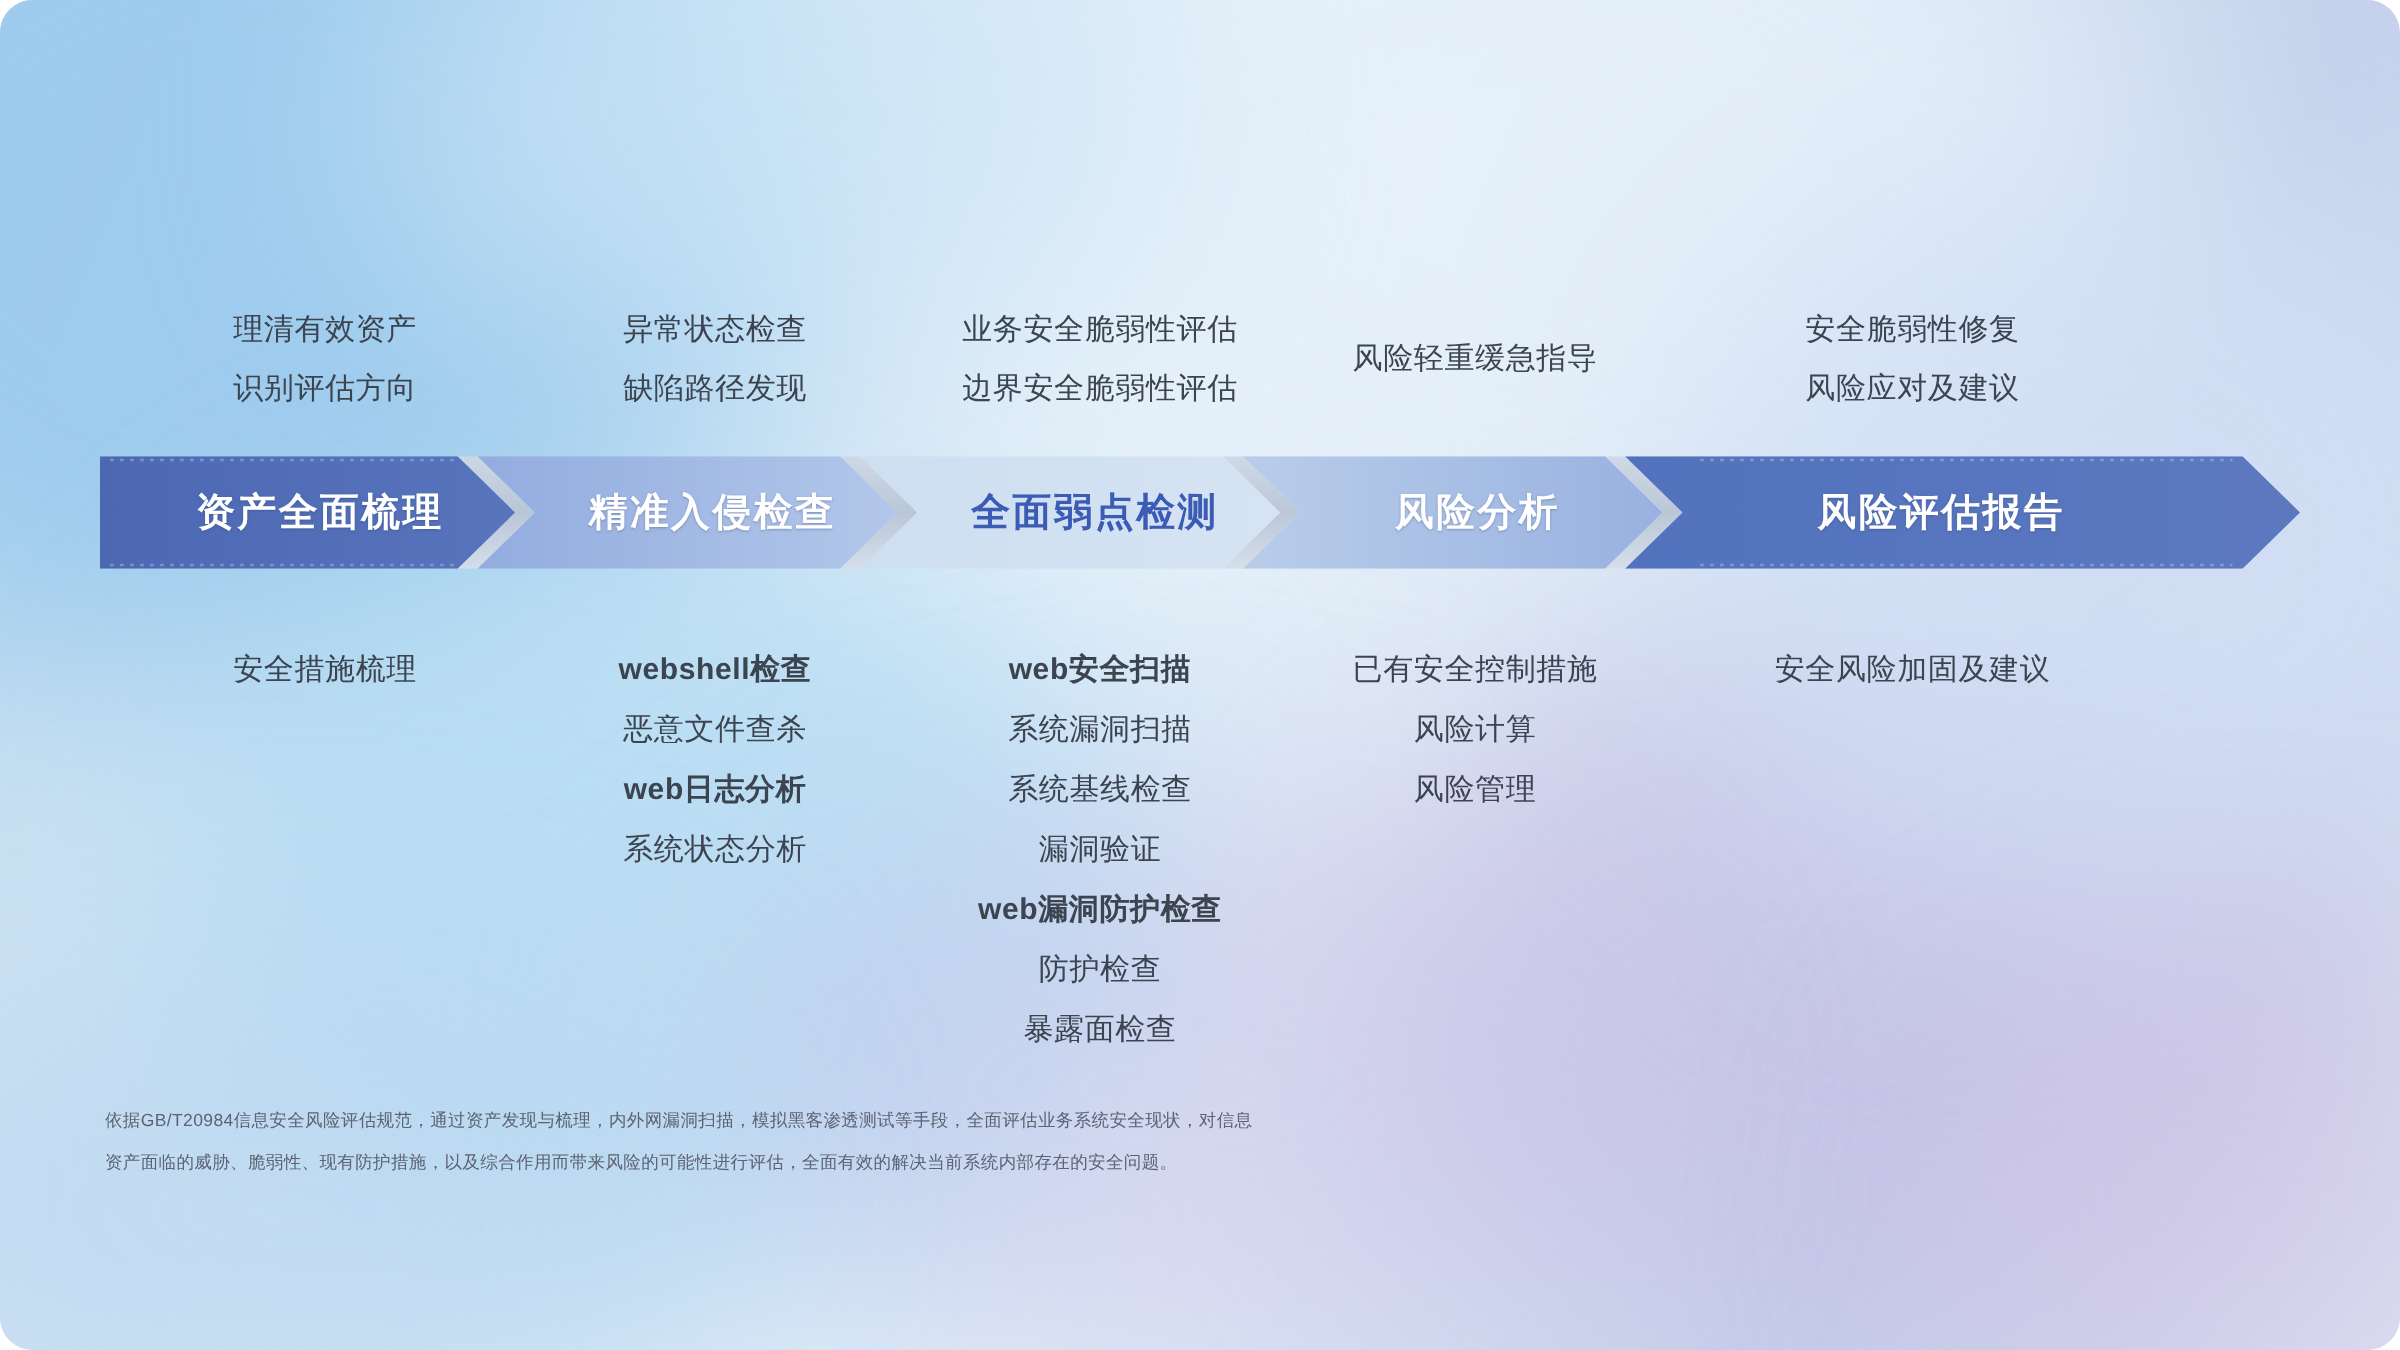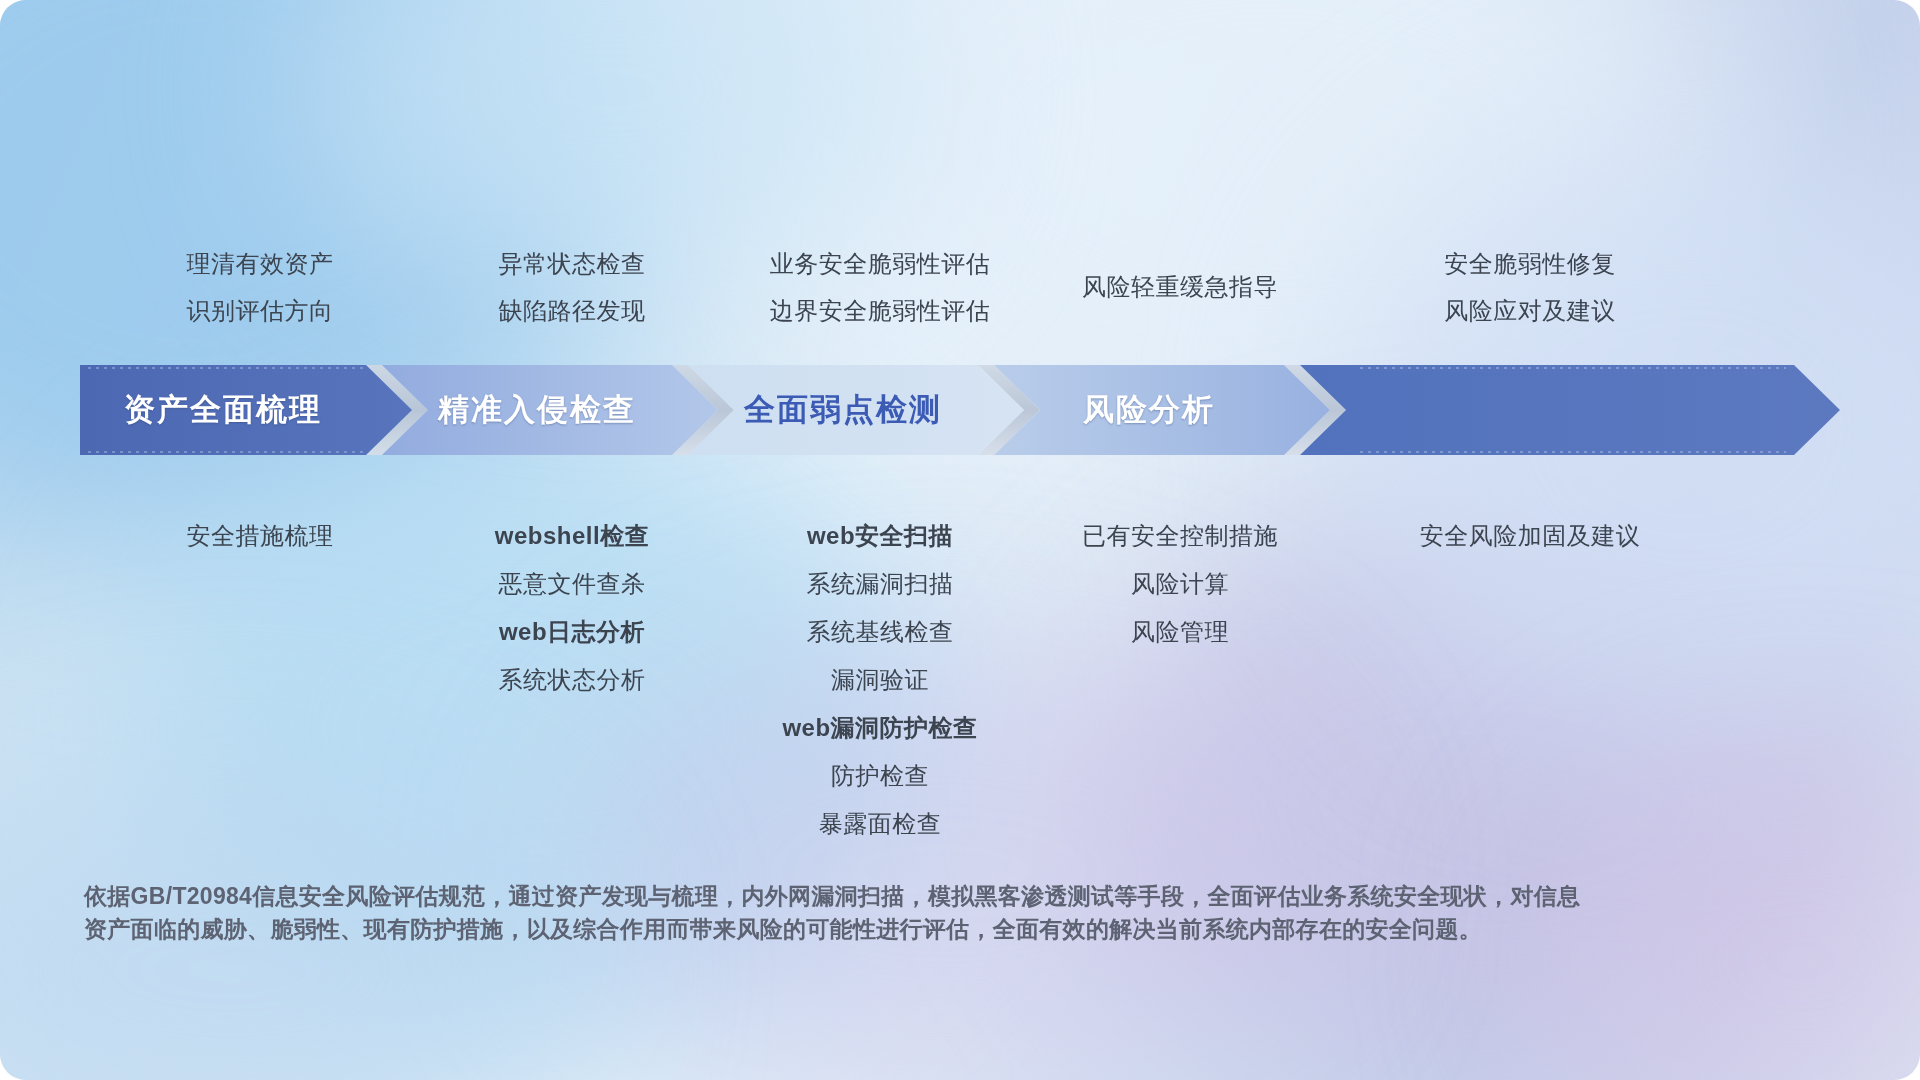--- a/index.html
+++ b/index.html
@@ -103,35 +103,35 @@
     position: absolute;
     top: 365px;
     height: 90px;
     line-height: 90px;
     font-size: 31px;
     font-weight: 700;
     letter-spacing: 2px;
     white-space: nowrap;
     text-align: center;
     pointer-events: none;
+    margin-left: 33px;
   }
   .lbl-light { color: #ffffff; text-shadow: 0 1px 2px rgba(40,60,110,0.35); }
   .lbl-dark  { color: #3b5bb5; }
 
   
   #footer {
     position: absolute;
     left: 84px;
     top: 880px;
     width: 1500px;
-    font-size: 23px;
+    font-size: 14px;
     line-height: 33px;
     color: #5d6372;
     letter-spacing: 0.3px;
-    font-weight: bold;
   }
   #footer p { margin: 0; }
 </style>
 </head>
 <body>
 
 <div id="stage">
 
   <div class="blob b1"></div>
   <div class="blob b2"></div>
@@ -256,19 +256,20 @@
       <path d="M8,87 L284,87" stroke="#8ea4d6" stroke-width="2" stroke-dasharray="3 5" opacity="0.7"></path>
       <path d="M1280,3 L1706,3" stroke="#93a8d9" stroke-width="2" stroke-dasharray="3 5" opacity="0.7"></path>
       <path d="M1280,87 L1706,87" stroke="#93a8d9" stroke-width="2" stroke-dasharray="3 5" opacity="0.7"></path>
     </svg>
   </div>
 
   <div class="chev-label lbl-light" style="left:80px;  width:286px;">资产全面梳理</div>
   <div class="chev-label lbl-light" style="left:392px; width:290px;">精准入侵检查</div>
   <div class="chev-label lbl-dark" style="left:698px; width:290px;">全面弱点检测</div>
   <div class="chev-label lbl-light" style="left:1004px;width:290px;">风险分析</div>
+  <div class="chev-label lbl-light" style="left:1320px;width:400px;">风险评估报告</div>
 
   <div id="footer">
     <p>依据GB/T20984信息安全风险评估规范，通过资产发现与梳理，内外网漏洞扫描，模拟黑客渗透测试等手段，全面评估业务系统安全现状，对信息</p>
     <p>资产面临的威胁、脆弱性、现有防护措施，以及综合作用而带来风险的可能性进行评估，全面有效的解决当前系统内部存在的安全问题。</p>
   </div>
 
 </div>
 
 </body></html>

